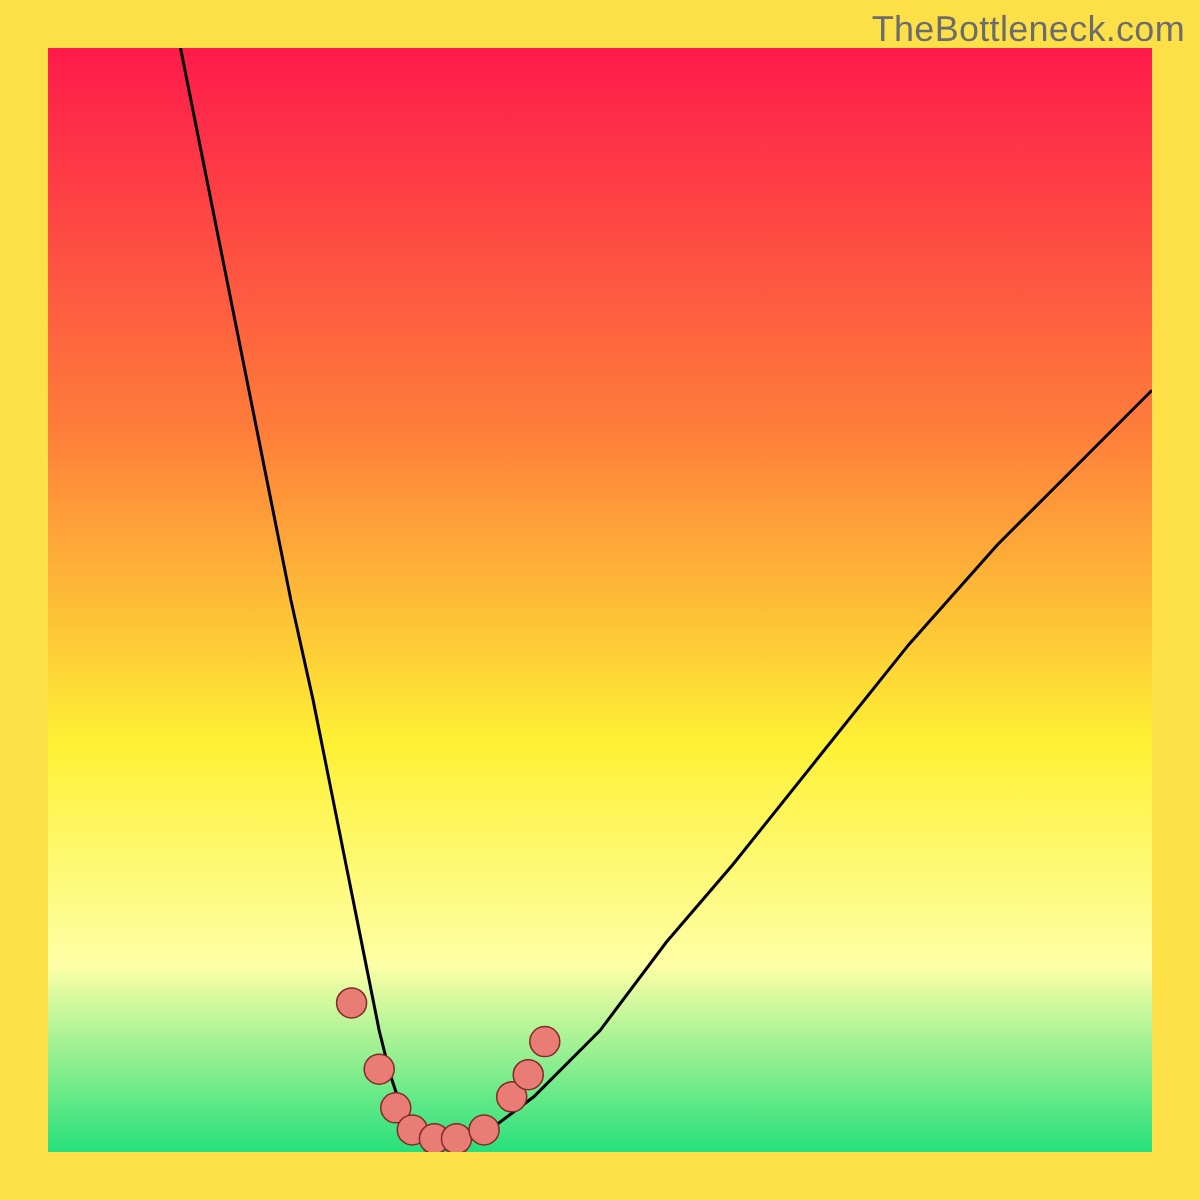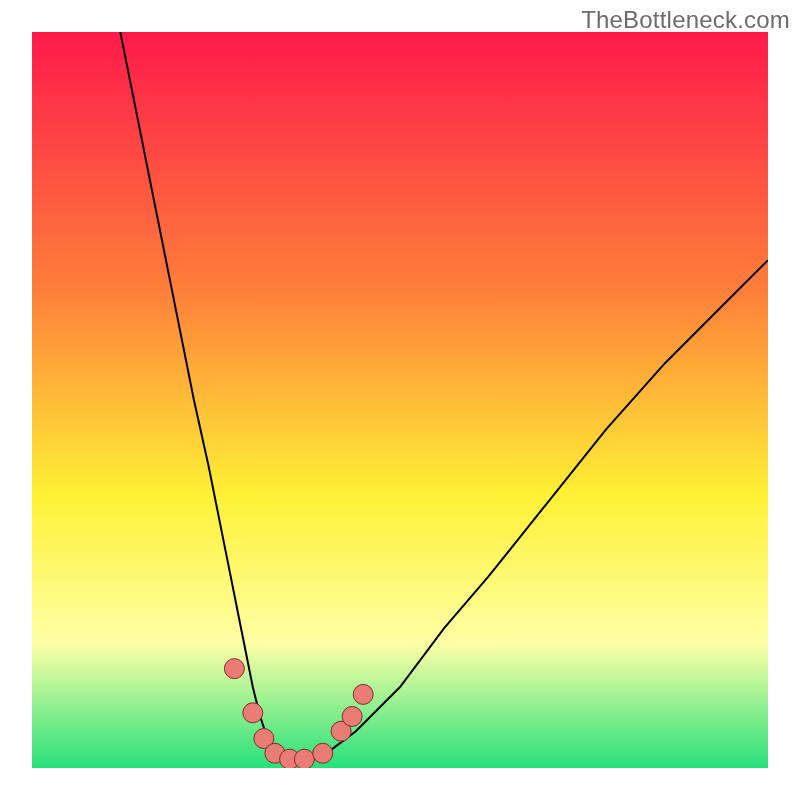--- a/index.html
+++ b/index.html
@@ -9,21 +9,21 @@
     height: 800px;
     background: #000;
     overflow: hidden;
   }
   .frame {
     position: absolute;
     top: 0;
     left: 0;
     width: 800px;
     height: 800px;
-    background: #ffffff;
+    background: #fde047;
   }
   .plot {
     position: absolute;
     left: 32px;
     top: 32px;
     width: 736px;
     height: 736px;
   }
   .watermark {
     position: absolute;

